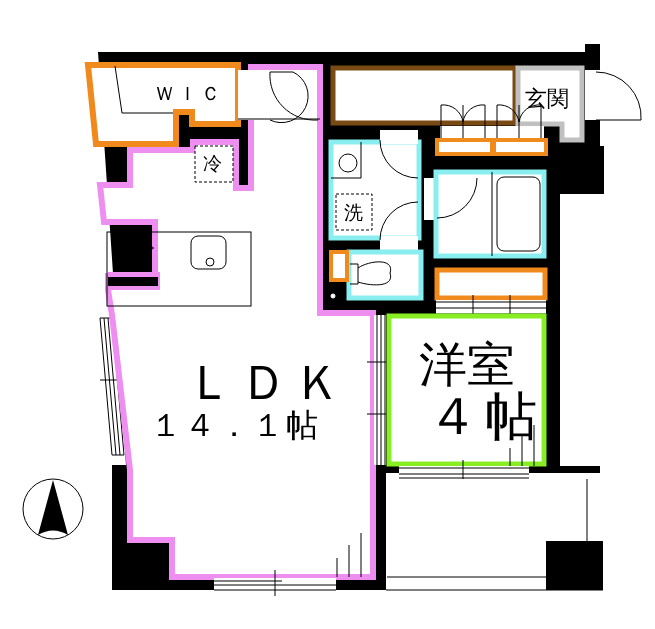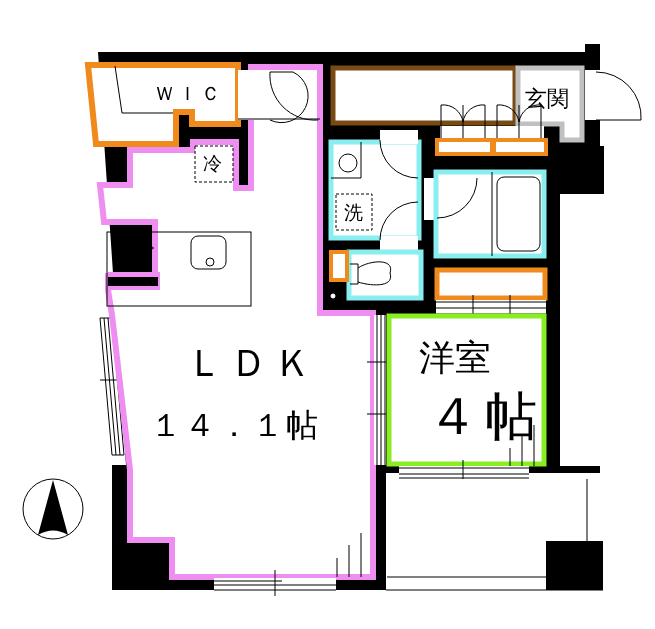--- a/index.html
+++ b/index.html
@@ -144,16 +144,16 @@
   <g>
     <circle cx="53" cy="509" r="30" fill="none" stroke="#000" stroke-width="1"></circle>
     <path d="M53,480 L68,535 Q53,526 38,535 Z" fill="#000"></path>
   </g>
 </svg>
 
 <div class="lbl" style="left:137px;top:84px;font-size:19px;letter-spacing:4px;margin-left:18px;">ＷＩＣ</div>
 <div class="lbl" style="left:525px;top:88px;font-size:22px;">玄関</div>
 <div class="lbl" style="left:203px;top:154px;font-size:19px;">冷</div>
 <div class="lbl" style="left:344px;top:203px;font-size:19px;">洗</div>
-<div class="lbl" style="left:186px;top:344px;font-size:38px;letter-spacing:6px;">ＬＤＫ</div>
+<div class="lbl" style="left:186px;top:358px;font-size:48px;letter-spacing:6px;">ＬＤＫ</div>
 <div class="lbl" style="left:150px;top:409px;font-size:32px;letter-spacing:2px;">１４．１帖</div>
-<div class="lbl" style="left:419px;top:340px;font-size:36px;text-align:right;">洋室</div>
+<div class="lbl" style="left:419px;top:340px;font-size:48px;text-align:right;">洋室</div>
 <div class="lbl" style="left:427px;top:390px;font-size:52px;letter-spacing:6px;">４帖</div>
 
 </body></html>

